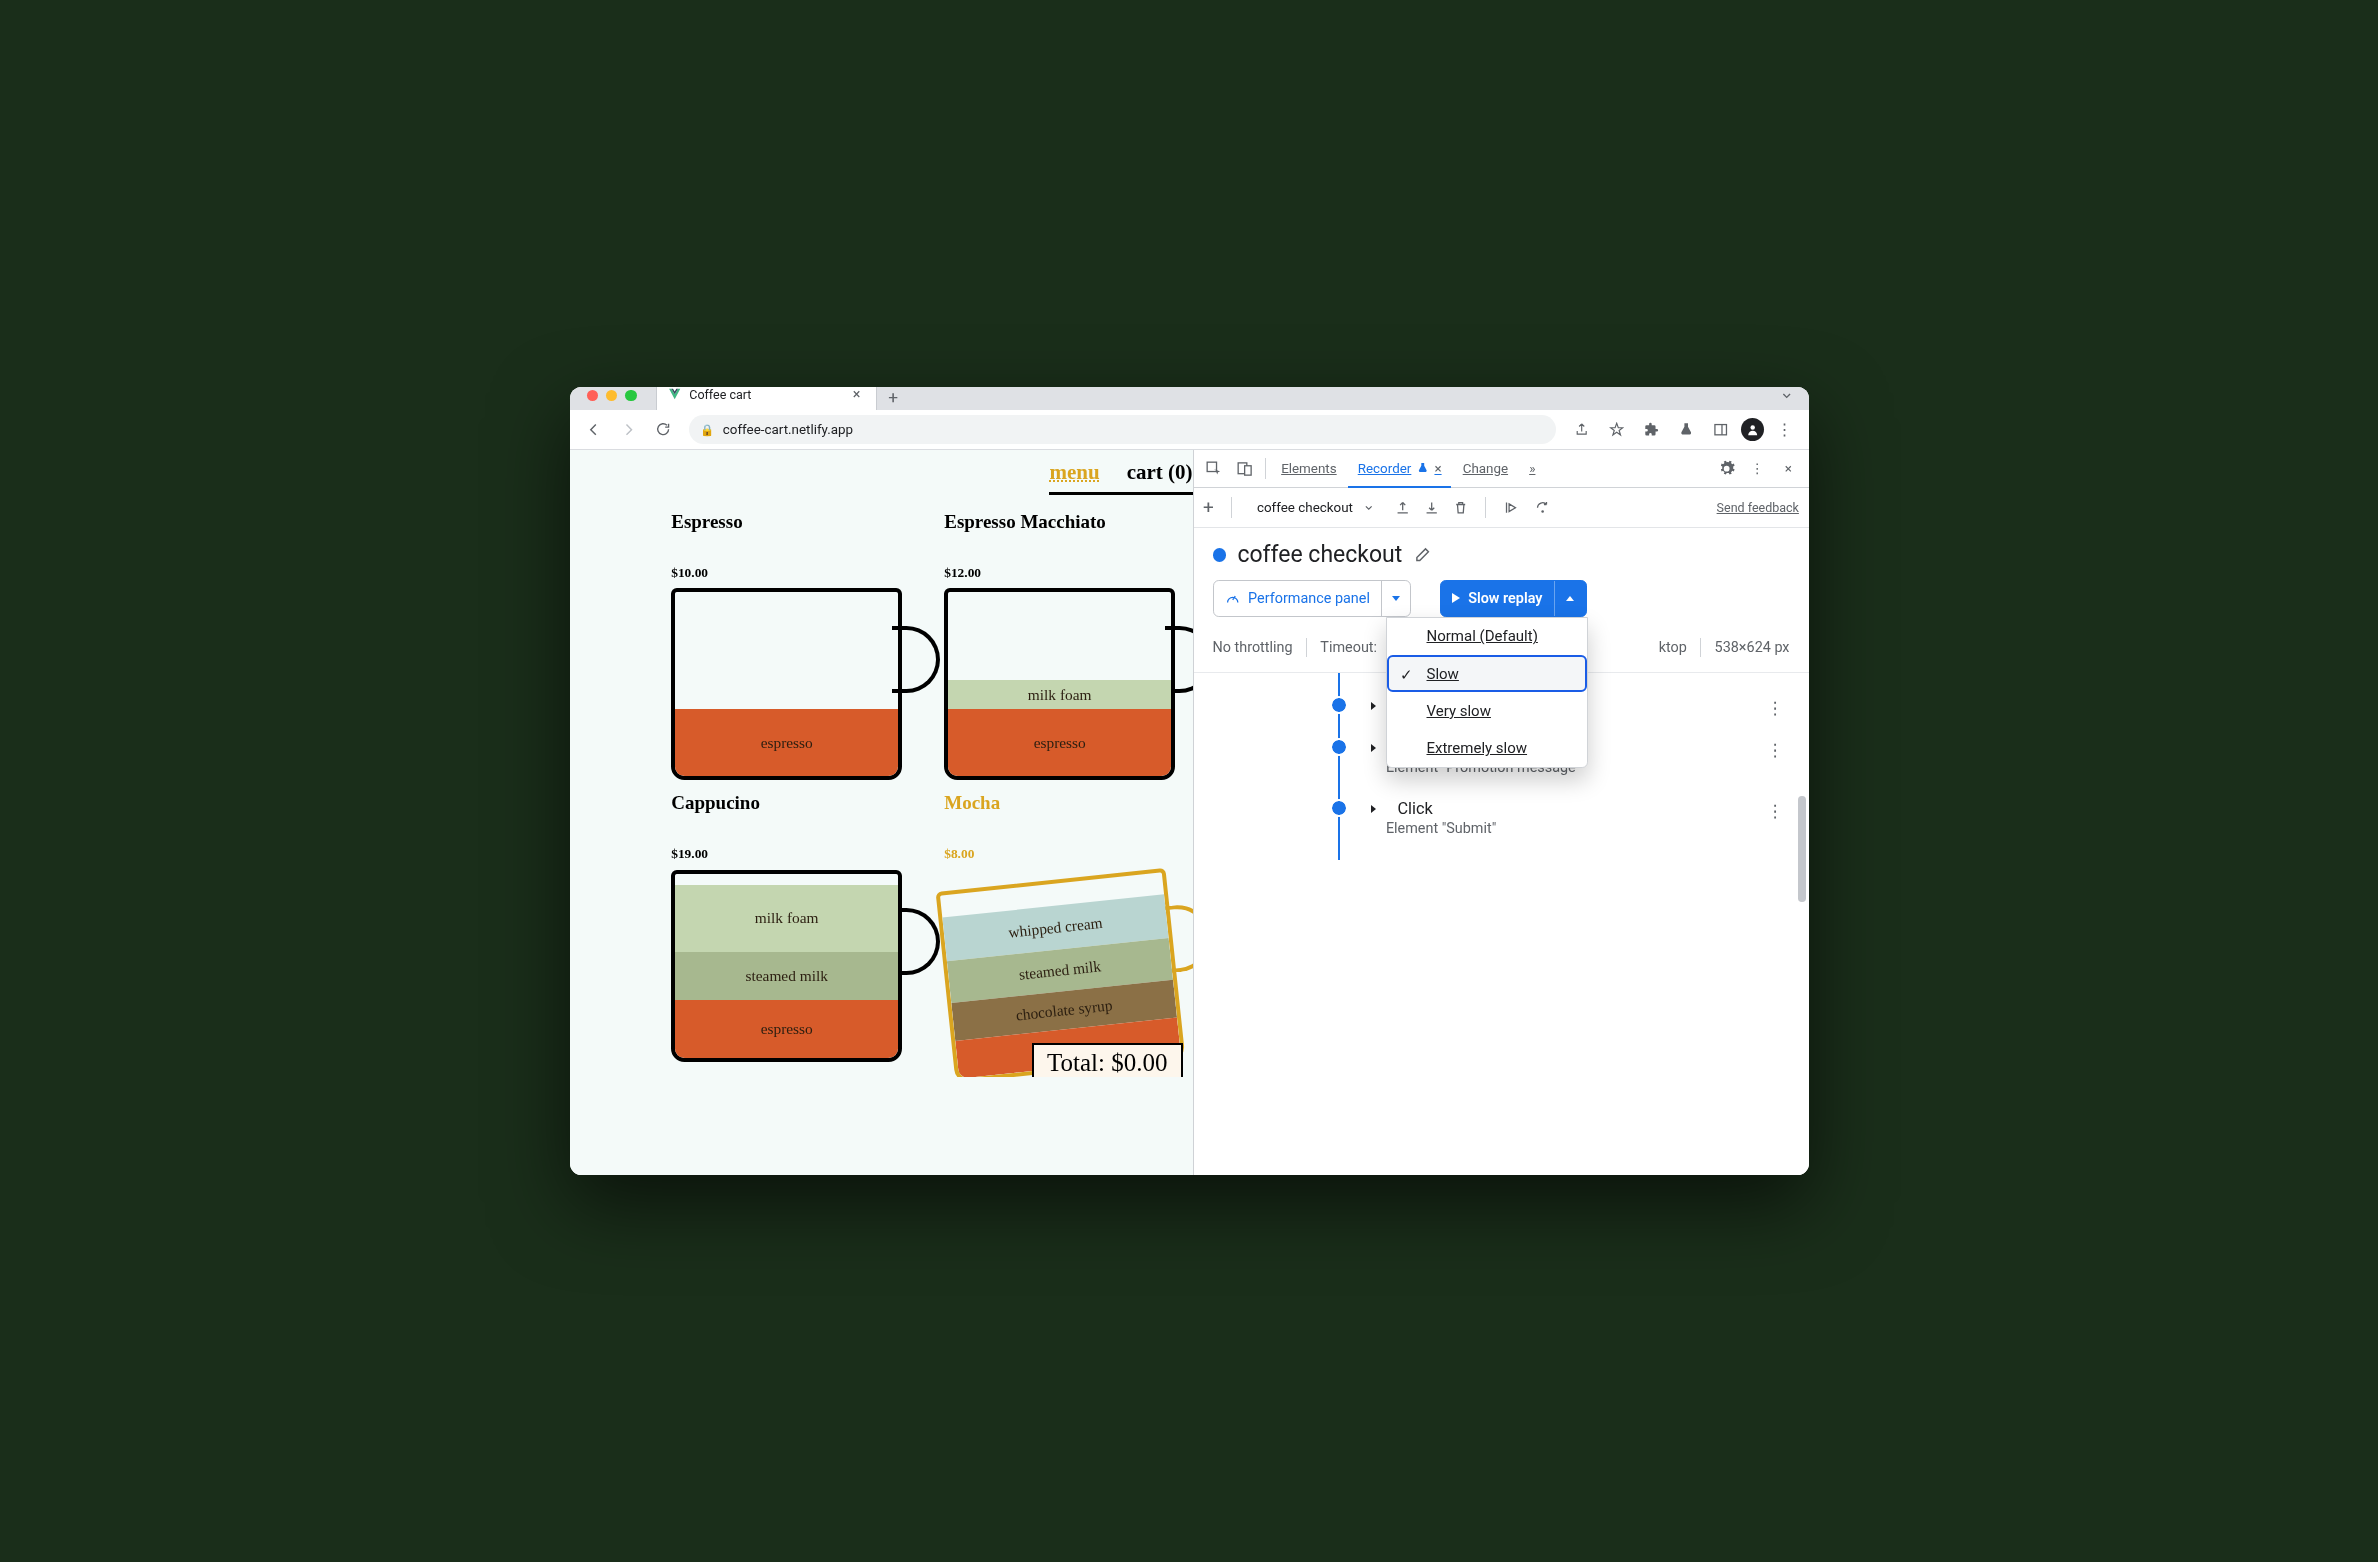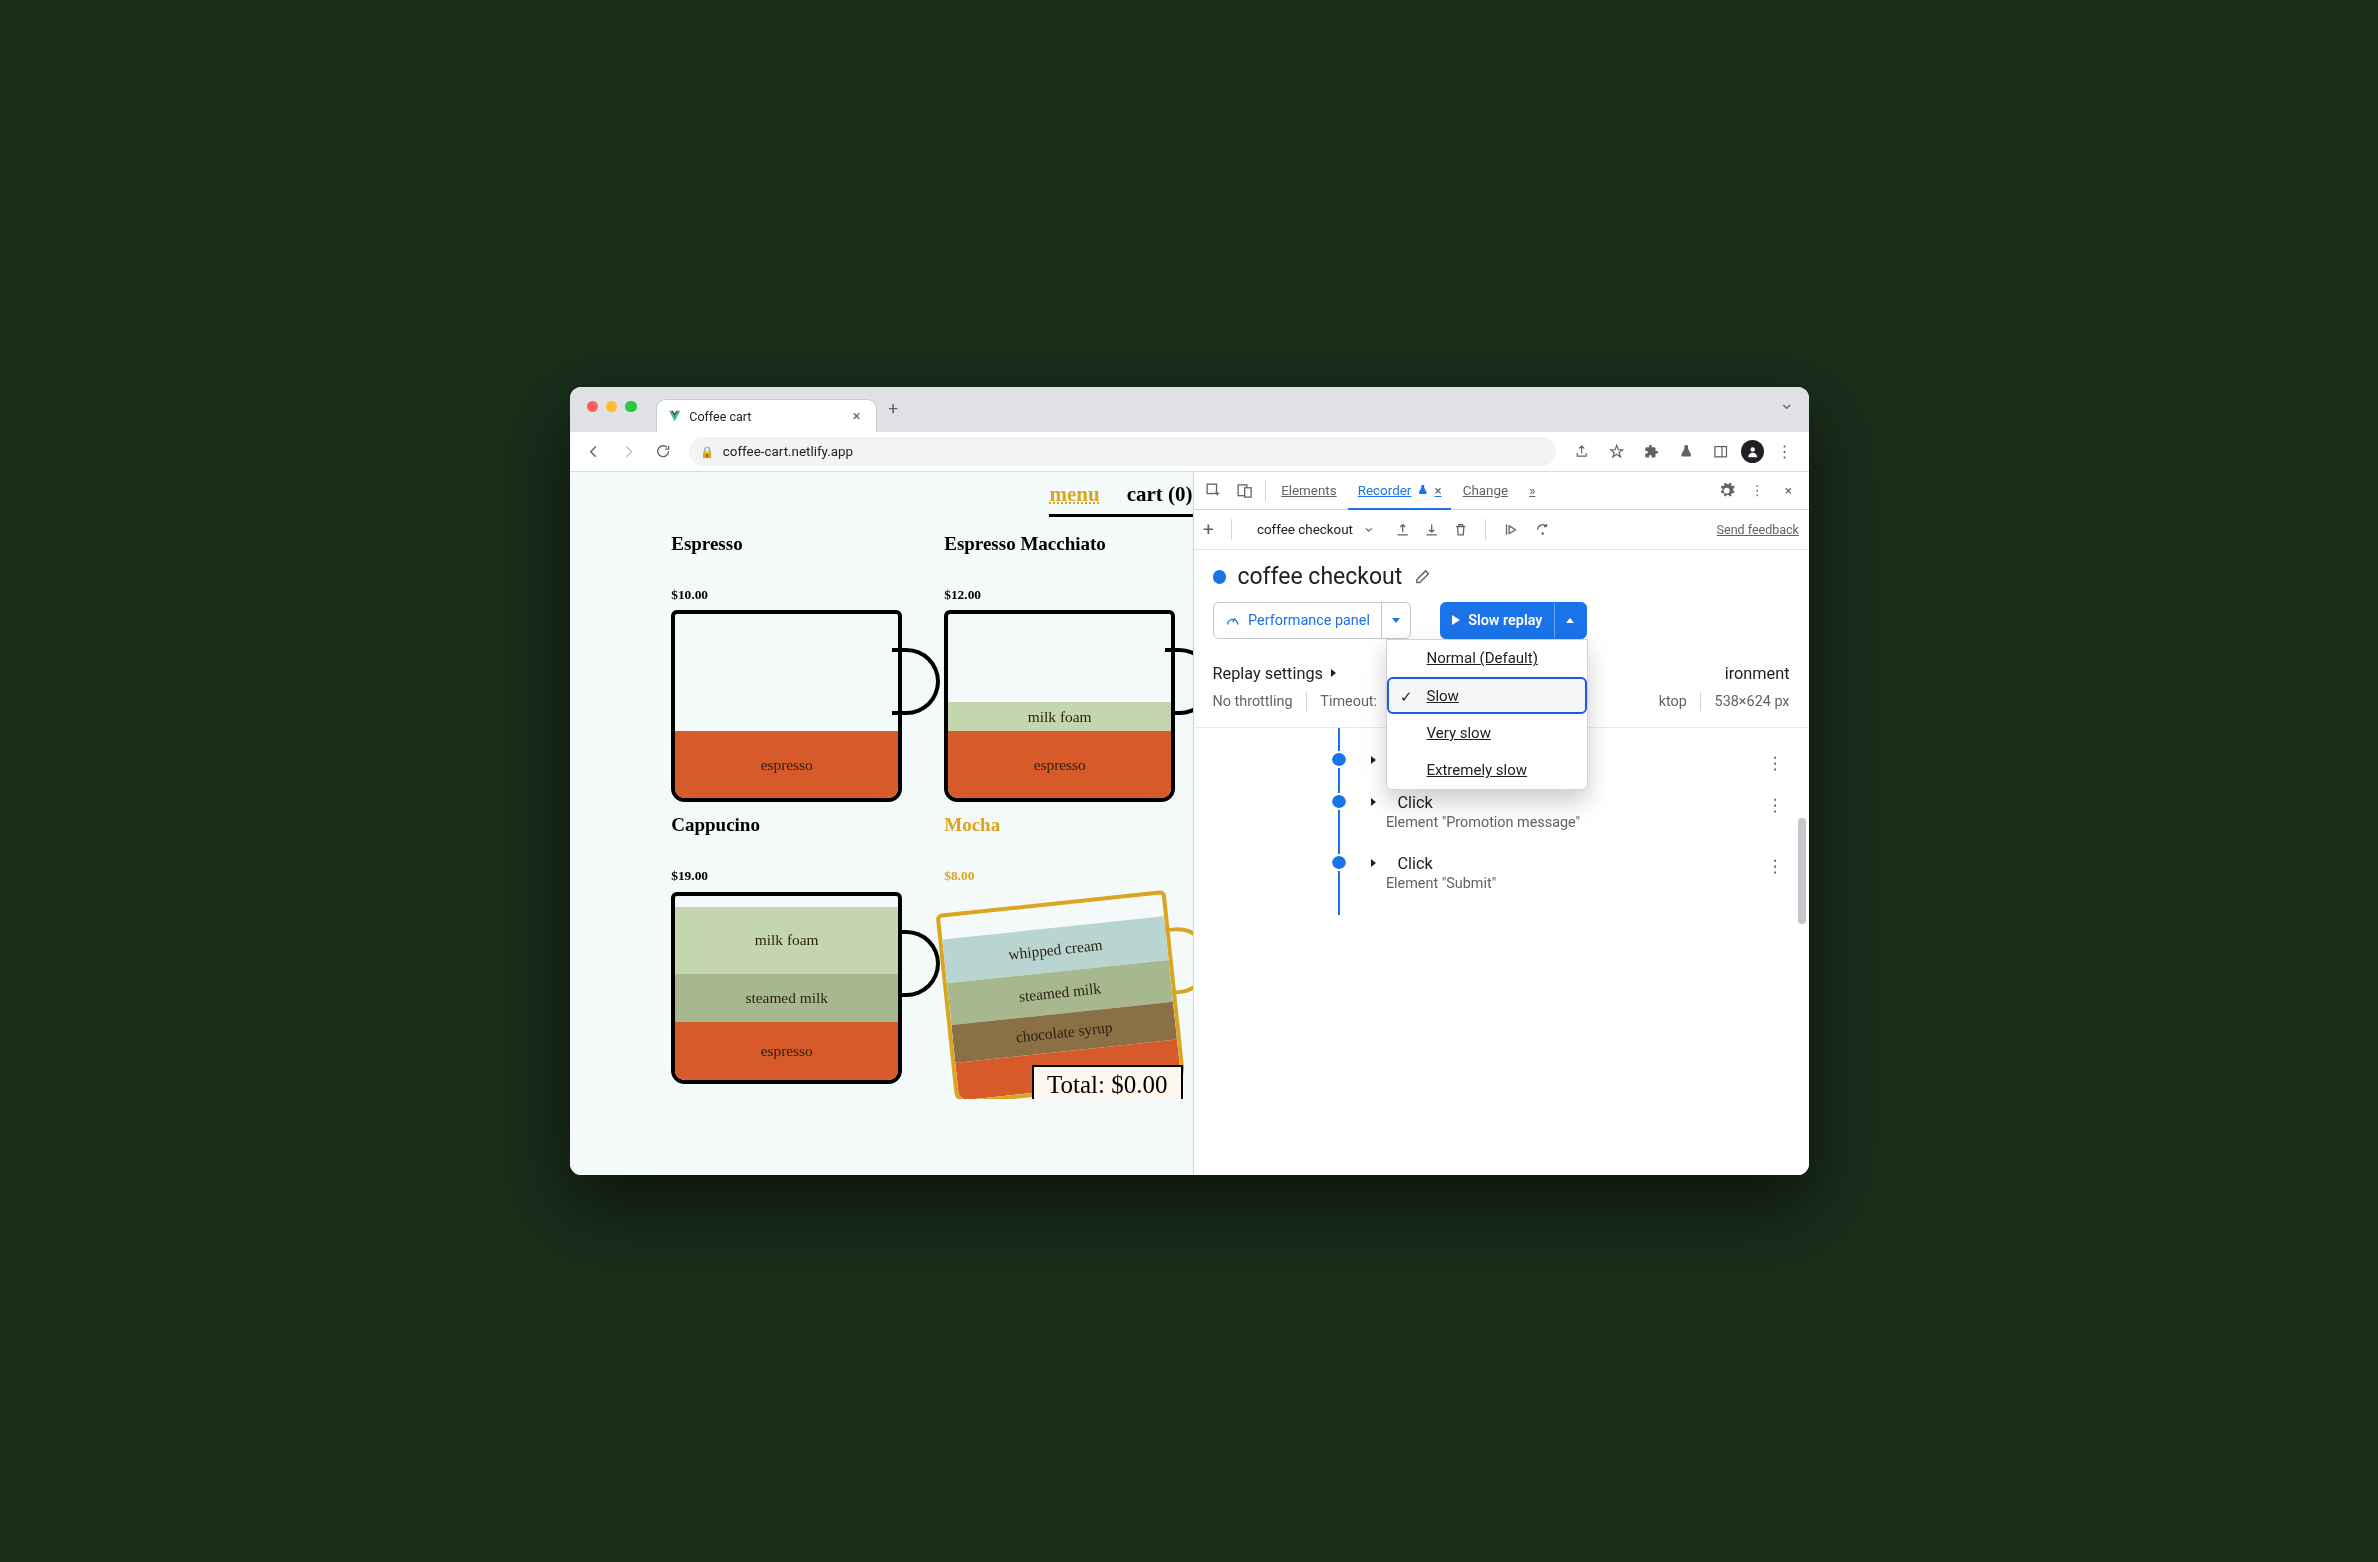--- a/index.html
+++ b/index.html
@@ -18,21 +18,21 @@
     background: #fff;
     border-radius: 11.5px;
     box-shadow: 0 29px 77px rgba(0,0,0,0.6);
     display: flex;
     flex-direction: column;
     overflow: hidden;
     position: relative;
   }
   
   .titlebar {
-    height: 45px;
+    height: 23px;
     background: #dfe1e5;
     display: flex;
     align-items: flex-end;
     padding-left: 17.3px;
     position: relative;
   }
   .traffic { display:flex; gap:7.7px; align-self:center; margin-bottom:5.8px;}
   .traffic span { width:11.5px; height:11.5px; border-radius:50%; display:block;}
   .tl-red{background:#ff5f57;} .tl-yel{background:#febc2e;} .tl-grn{background:#28c840;}
   .tab {
@@ -485,25 +485,20 @@
           <div class="dd-item">Normal (Default)</div>
           <div class="dd-item sel">
             <span class="check">✓</span>
             <span>Slow</span>
           </div>
           <div class="dd-item">Very slow</div>
           <div class="dd-item">Extremely slow</div>
         </div>
       </div>
 
-      <div class="replay-row">
-        <span>Replay settings</span>
-        <span class="tri-right"></span>
-        <span class="envlabel">ironment</span>
-      </div>
 
       <div class="meta-row">
         <span>No throttling</span>
         <span class="meta-sep"></span>
         <span>Timeout:</span>
         <span style="flex:1"></span>
         <span>ktop</span>
         <span class="meta-sep"></span>
         <span>538×624 px</span>
       </div>

